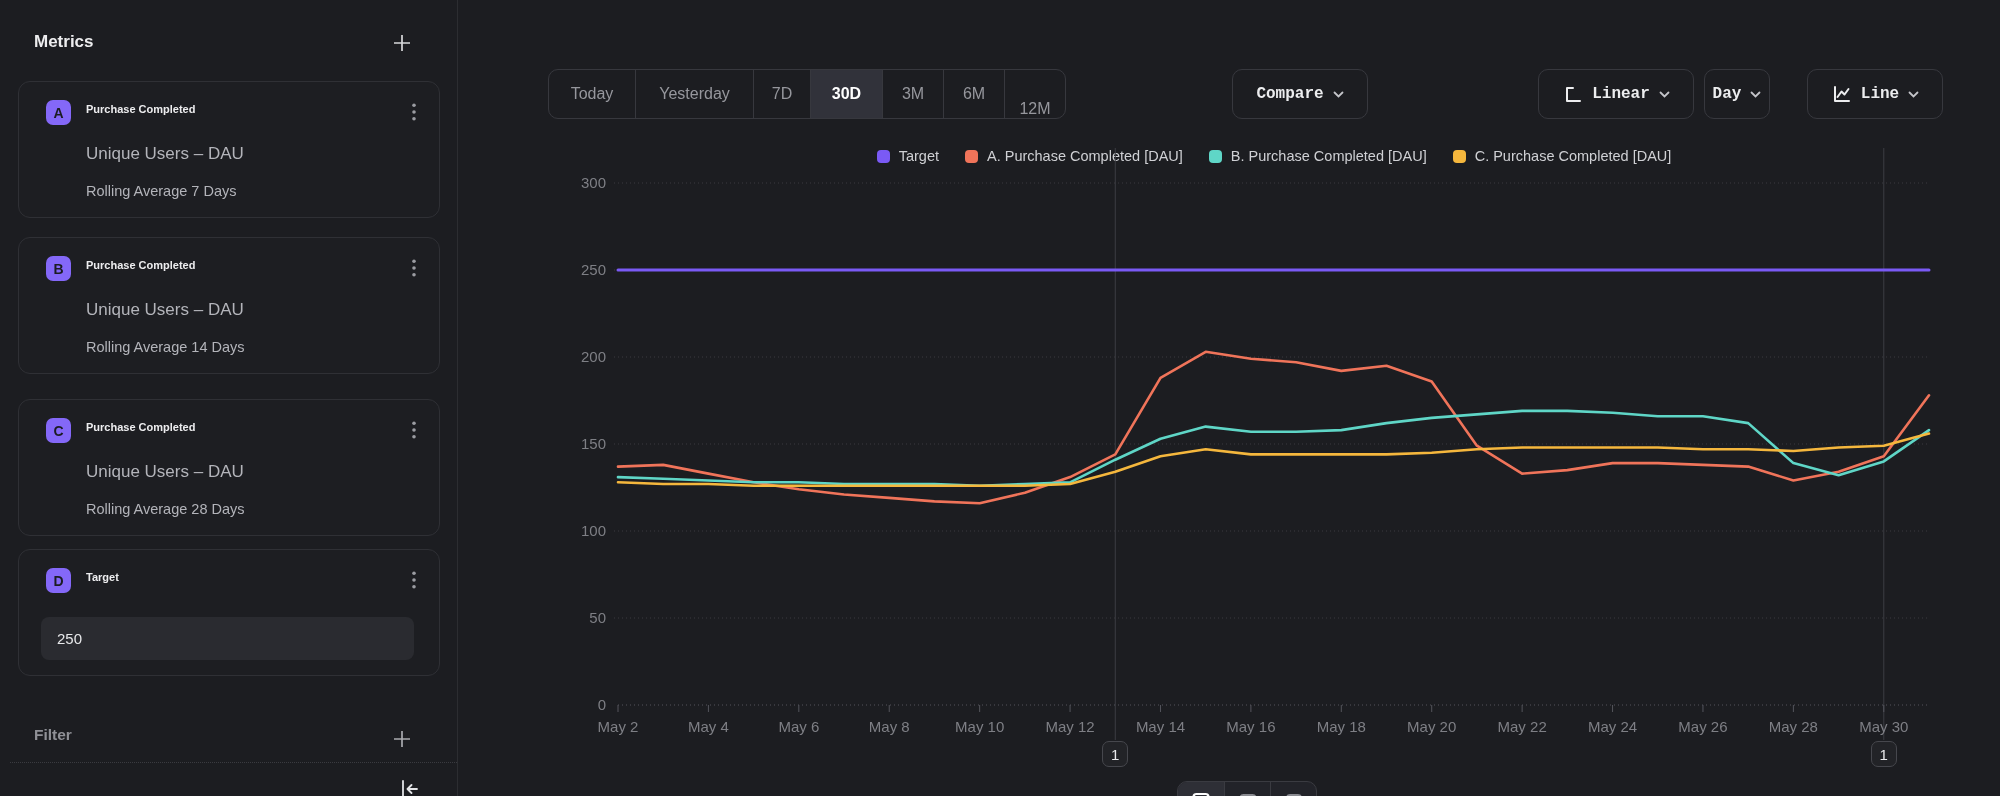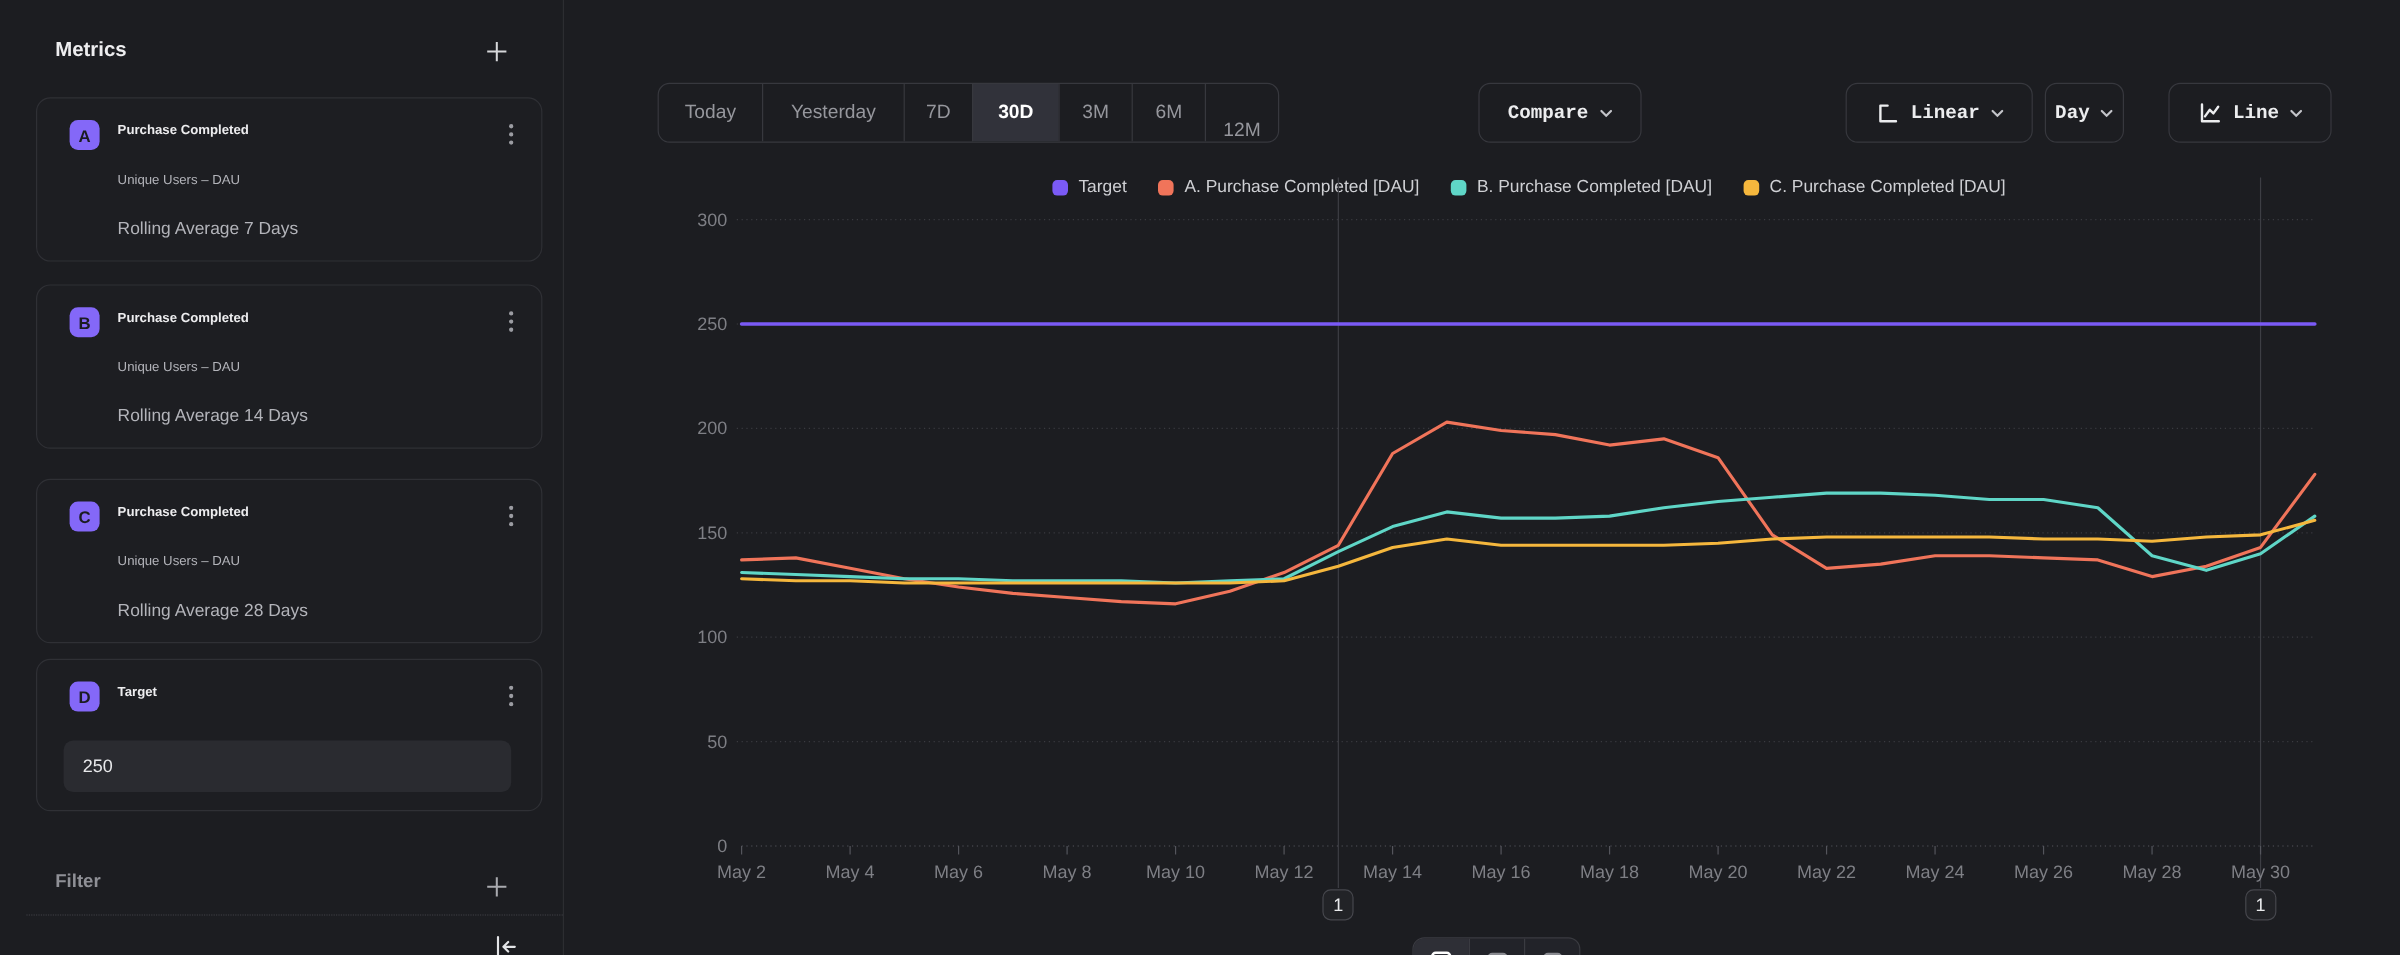--- a/index.html
+++ b/index.html
@@ -1,27 +1,27 @@
 <!DOCTYPE html>
 <html><head>
 <meta charset="utf-8">
 <style>
   * { margin:0; padding:0; box-sizing:border-box; }
   html,body { width:2000px; height:796px; overflow:hidden; }
   body { background:#1c1d21; font-family:"Liberation Sans", sans-serif; color:#e9eaec; position:relative; }
 
   
-  .sidebar { position:absolute; left:0; top:0; width:458px; height:796px; border-right:1px solid #2c2d31;margin-left:12px; }
+  .sidebar { position:absolute; left:0; top:0; width:458px; height:796px; border-right:1px solid #2c2d31; }
   .sb-title { position:absolute; left:34px; top:32px; font-size:17px; font-weight:700; color:#ededef; }
   .icon-btn { position:absolute; background:none; border:none; cursor:pointer; padding:0; line-height:0; }
   .metric-card { position:absolute; left:18px; width:422px; border:1px solid #2f3035; border-radius:12px; background:#1d1e22; }
   .mc-badge { position:absolute; left:27px; top:18px; width:25px; height:25px; border-radius:7px; background:#8468f8; color:#1b1c22; font-size:14px; font-weight:700; display:flex; align-items:center; justify-content:center; }
   .mc-title { position:absolute; left:67px; top:21px; font-size:11px; font-weight:700; color:#ededef; }
   .mc-kebab { position:absolute; right:14px; top:17px; width:22px; height:26px; display:flex; align-items:center; justify-content:center; }
-  .mc-line2 { position:absolute; left:67px; top:62px; font-size:11px; color:#b3b4ba; }
+  .mc-line2 { position:absolute; left:67px; top:62px; font-size:17px; color:#b3b4ba; }
   .mc-line3 { position:absolute; left:67px; top:101px; font-size:14.5px; color:#b3b4ba; }
   .mc-input { position:absolute; left:22px; top:67px; width:373px; height:43px; background:#2a2b30; border:none; border-radius:8px; color:#e7e8ea; font-size:15px; padding-left:16px; font-family:"Liberation Sans",sans-serif; }
   .sb-filter { position:absolute; left:34px; top:726px; font-size:15.5px; font-weight:700; color:#8f9096; }
   .sb-divider { position:absolute; left:10px; right:0; top:762px; border-top:1px dotted #3a3b40; }
 
   
   .seg-control { position:absolute; left:548px; top:69px; height:50px; display:flex; border:1px solid #37383e; border-radius:10px; overflow:hidden; }
   .seg { height:48px; display:flex; align-items:center; justify-content:center; gap:9px; font-size:16px; color:#96979d; border-left:1px solid #37383e; cursor:pointer; }
   .seg:first-child { border-left:none; }
   .seg.active { background:#31323a; color:#ffffff; font-weight:700; }

